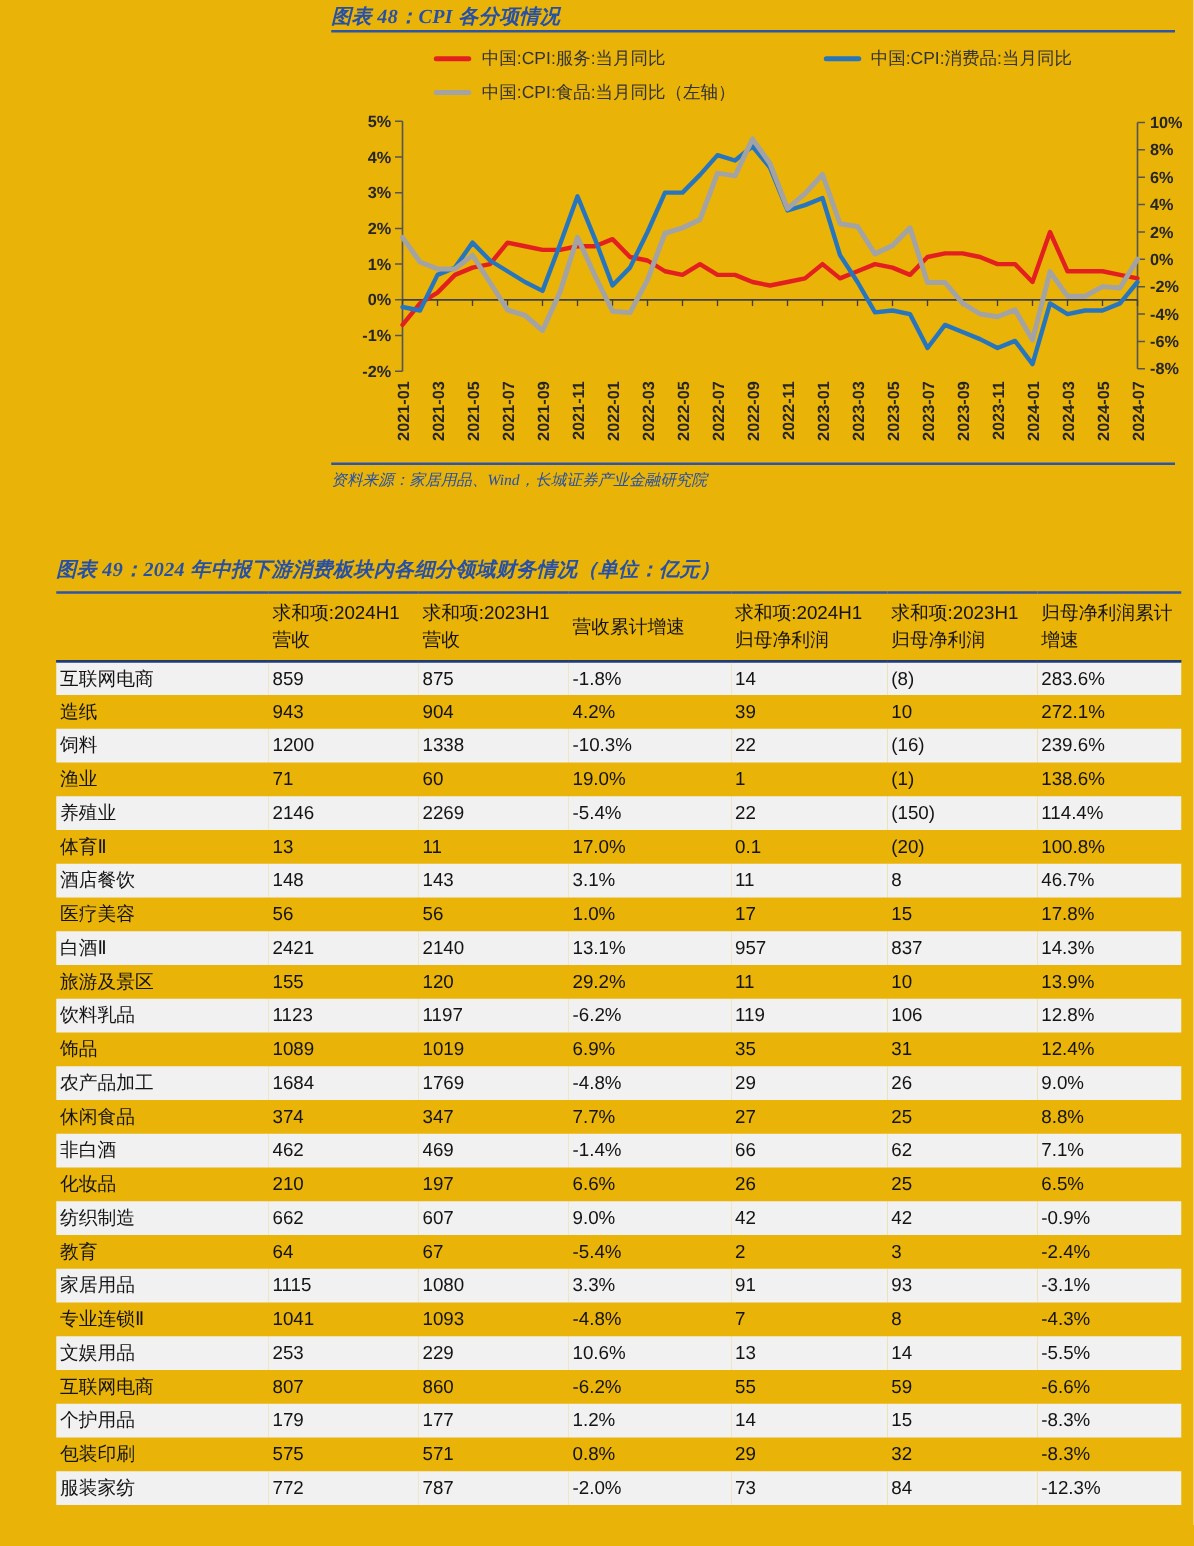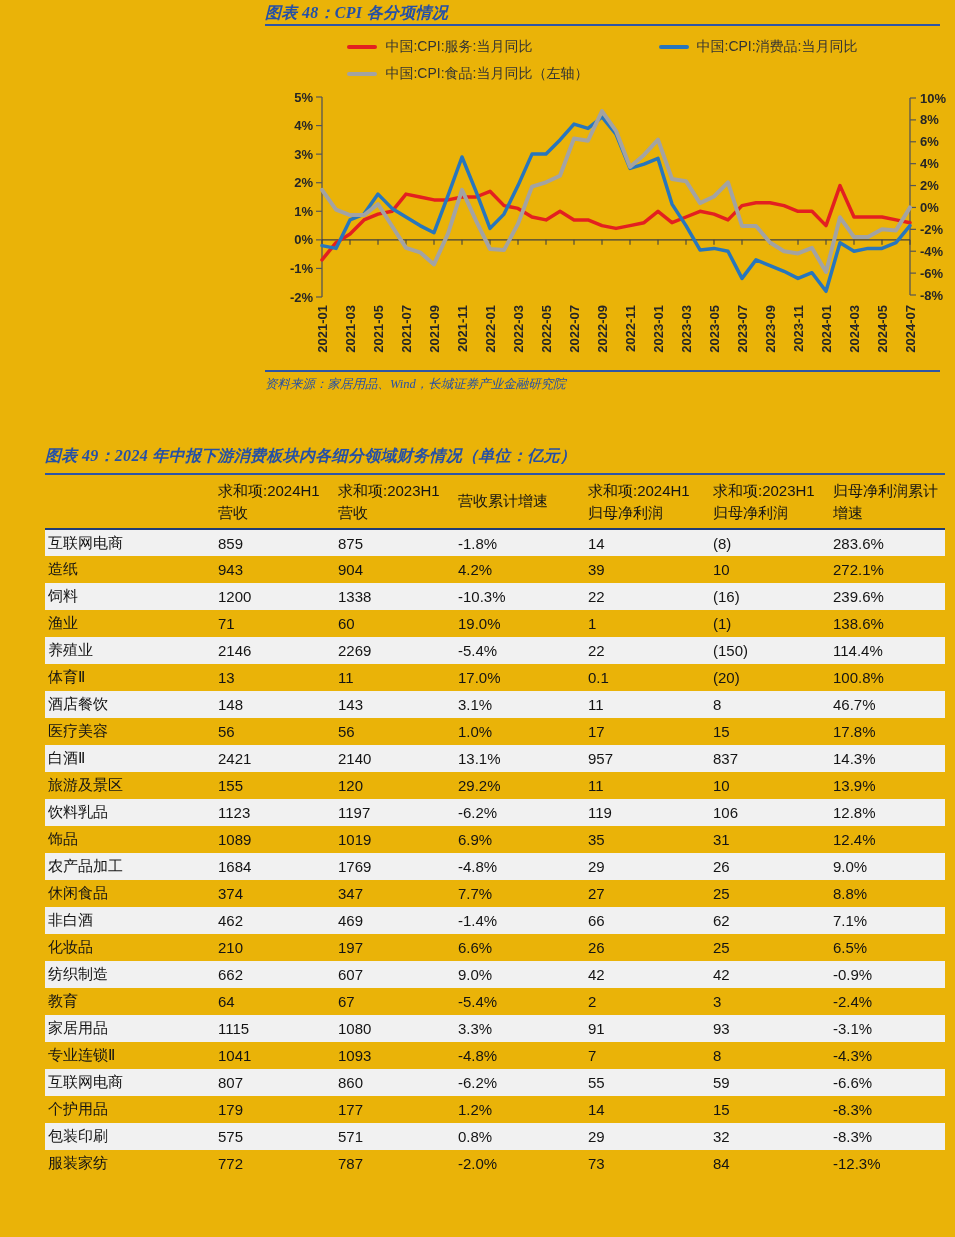--- a/index.html
+++ b/index.html
@@ -373,20 +373,29 @@
           <tr>
             <td>专业连锁Ⅱ</td>
             <td>1041</td>
             <td>1093</td>
             <td>-4.8%</td>
             <td>7</td>
             <td>8</td>
             <td>-4.3%</td>
           </tr>
           <tr>
+            <td>文娱用品</td>
+            <td>253</td>
+            <td>229</td>
+            <td>10.6%</td>
+            <td>13</td>
+            <td>14</td>
+            <td>-5.5%</td>
+          </tr>
+          <tr>
             <td>互联网电商</td>
             <td>807</td>
             <td>860</td>
             <td>-6.2%</td>
             <td>55</td>
             <td>59</td>
             <td>-6.6%</td>
           </tr>
           <tr>
             <td>个护用品</td>

